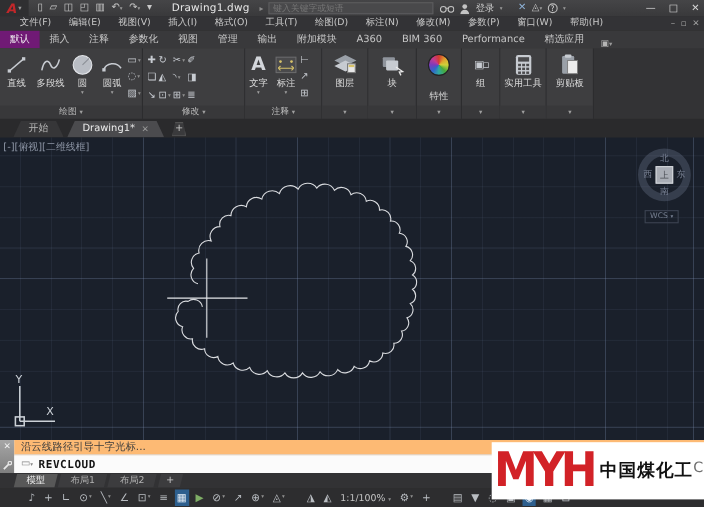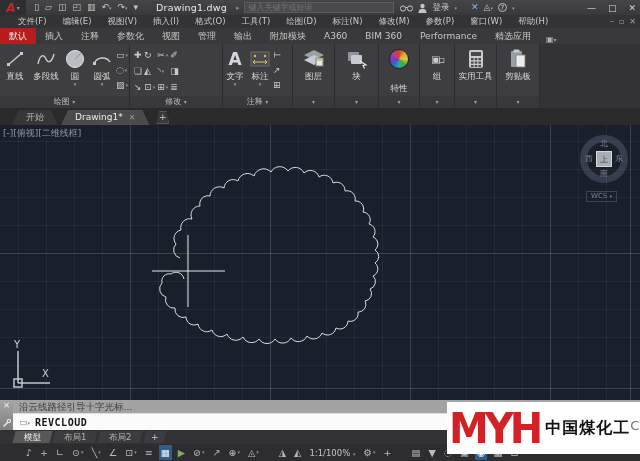--- a/index.html
+++ b/index.html
@@ -25,21 +25,21 @@
   .dd6 { font-size:5px; color:#9a9a9a; }
 
   
   .menubar { position:absolute; left:0; top:15px; width:640px; height:13px; background:#333336; display:flex; align-items:center; padding-left:10px; }
   .menu-item { color:#c9c9c9; font-size:8.5px; padding:0 8px; line-height:13px; cursor:default; }
   .menu-win { position:absolute; right:4px; top:0; display:flex; gap:5px; color:#9f9f9f; font-size:8px; line-height:13px; }
 
   
   .ribbon-tabs { position:absolute; left:0; top:28px; width:640px; height:16px; background:#39393b; display:flex; align-items:flex-end; }
   .rtab { color:#c6c6c6; font-size:9px; padding:3px 9px 2px; line-height:11px; cursor:default; }
-  .rtab.active { background:#b91c1c; color:#f2f2f2; }
+  .rtab.active { background:#701a75; color:#f2f2f2; }
   .rtab-extra { color:#b5b5b5; font-size:8px; margin-left:6px; }
   .rtab-extra .dd { font-size:6px; color:#9a9a9a; }
 
   
   .ribbon { position:absolute; left:0; top:44px; width:640px; height:64px; background:#3e3e40; display:flex; }
   .panel { position:relative; height:64px; border-right:1px solid #2c2c2e; background:#3e3e40; }
   .panel-footer { position:absolute; left:0; bottom:0; width:100%; height:12px; background:#38383a; color:#bdbdbd; font-size:8px; text-align:center; line-height:12px; }
   .panel-footer .dd { font-size:6px; color:#9f9f9f; }
   .panel-body { position:absolute; left:0; top:0; width:100%; height:52px; display:flex; }
   .bigbtn { display:flex; flex-direction:column; align-items:center; justify-content:flex-start; padding-top:3px; cursor:default; }
@@ -81,21 +81,21 @@
   .vc-w { left:-2px; top:50%; transform:translateY(-50%); }
   .vc-e { right:-2px; top:50%; transform:translateY(-50%); }
   .vc-cube { position:absolute; left:50%; top:50%; transform:translate(-50%,-50%); width:16px; height:16px; background:#a9adb5; border:1px solid #d2d5da; color:#4a4e55; font-size:8px; display:flex; align-items:center; justify-content:center; }
   .wcs-chip { position:absolute; left:10px; top:60px; border:1px solid #3c4352; color:#778092; font-size:7px; line-height:9px; padding:0 4px; }
   .wcs-chip .dd { font-size:5px; }
 
   
   .cmd { position:absolute; left:0; top:400px; width:640px; height:30px; background:#ececec; }
   .cmd-strip { position:absolute; left:0; top:0; width:13px; height:30px; background:linear-gradient(#a6a6a6,#7f7f7f); display:flex; flex-direction:column; align-items:center; justify-content:space-between; padding:2px 0; }
   .cmd-strip .x { color:#f2f2f2; font-size:8px; line-height:8px; }
-  .cmd-row1 { position:absolute; left:13px; top:0; width:627px; height:14px; background:#a3a3a3; border-bottom:1px solid #dcdcdc; color:#3d3d3d; font-size:9.5px; line-height:14px; padding-left:6px; }
+  .cmd-row1 { position:absolute; left:13px; top:0; width:627px; height:14px; background:#fdba74; border-bottom:1px solid #dcdcdc; color:#3d3d3d; font-size:9.5px; line-height:14px; padding-left:6px; }
   .cmd-row2 { position:absolute; left:13px; top:14px; width:627px; height:16px; background:#fbfbfb; display:flex; align-items:center; gap:5px; padding-left:6px; }
   .cmd-ico { color:#8a8a8a; font-size:9px; }
   .cmd-ico .dd { font-size:5px; }
   .cmd-text { color:#141414; font-size:10px; font-weight:bold; font-family:"DejaVu Sans Mono","Liberation Mono",monospace; letter-spacing:.5px; }
 
   
   .layouttabs { position:absolute; left:0; top:430px; width:640px; height:14px; background:#323234; display:flex; align-items:center; padding-left:14px; gap:3px; }
   .ltab { color:#b2b2b2; font-size:8.5px; line-height:12px; padding:0 10px; background:#3c3c3e; transform:skewX(-14deg); cursor:default; }
   .ltab span { display:inline-block; transform:skewX(14deg); }
   .ltab.active { background:#585858; color:#f0f0f0; }

